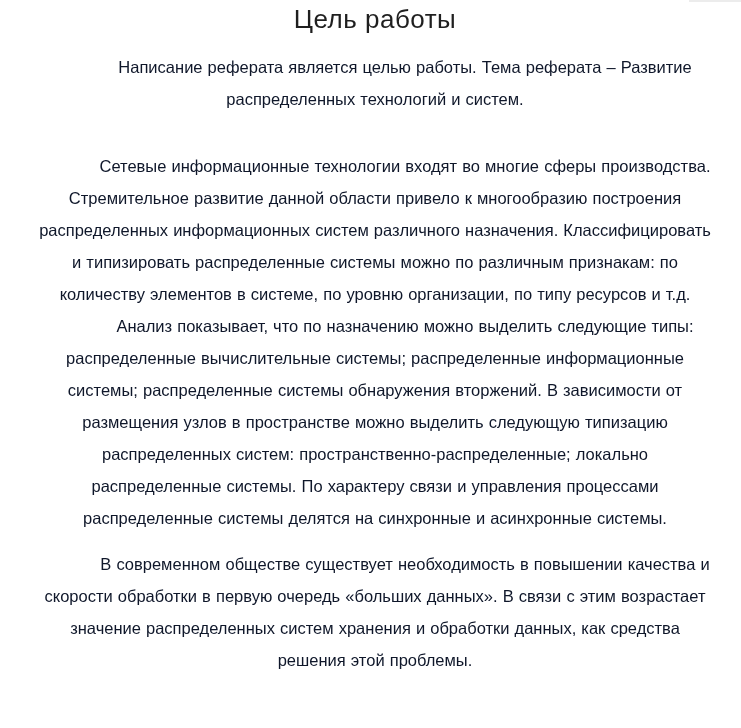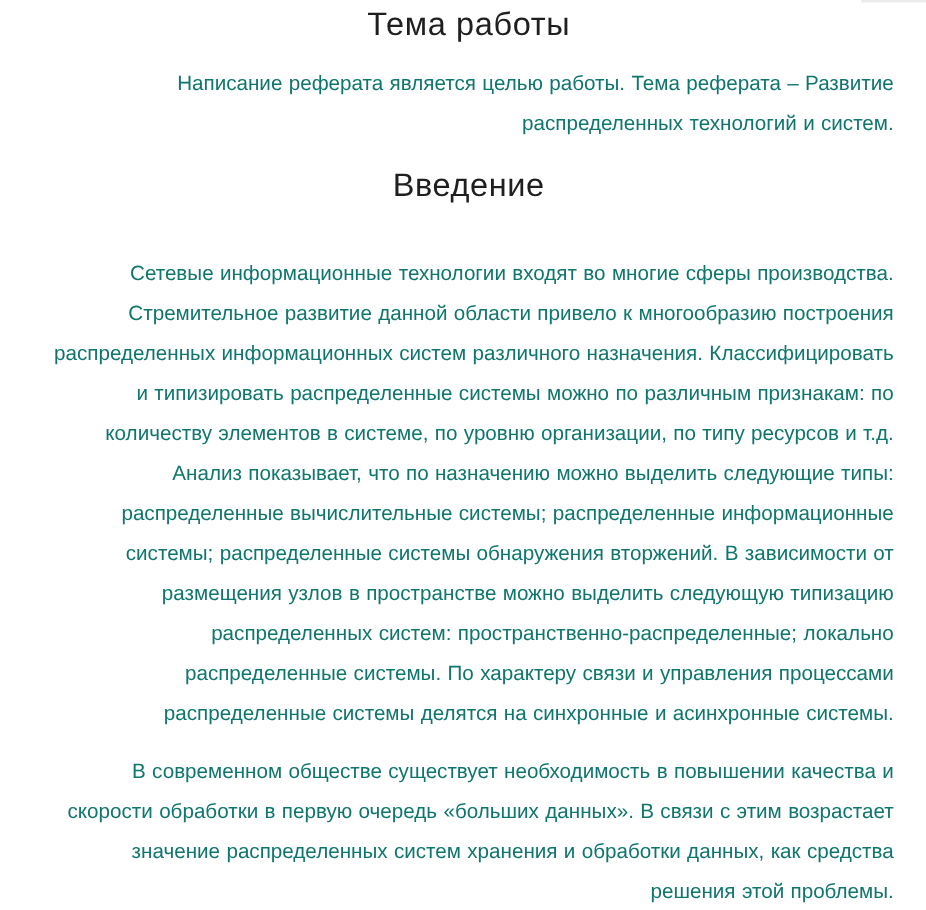--- a/index.html
+++ b/index.html
@@ -34,22 +34,22 @@
     margin-top: 0;
   }
   .doc-heading.h-intro {
     margin-top: 13px;
     line-height: 40px;
   }
   .doc-paragraph {
     margin: 0;
     font-size: 16.5px;
     line-height: 32px;
-    color: #0f766e;
-    text-align: right;
+    color: #0f172a;
+    text-align: center;
     text-indent: 60px;
     word-spacing: 0.5px;
   }
   .p-goal-0  { margin-top: 13px; }
   .p-intro-0 { margin-top: 35px; }
   .p-intro-1 { margin-top: 0; }
   .p-intro-2 { margin-top: 14px; }
   .edge-artifact {
     position: absolute;
     top: 0;
@@ -57,25 +57,24 @@
     width: 52px;
     height: 2px;
     background: #ececec;
   }
 </style>
 </head>
 <body>
 
 <div class="page">
 
-  <h1 class="doc-heading h-goal">Тема работы</h1>
+  <h1 class="doc-heading h-goal">Цель работы</h1>
 
   <p class="doc-paragraph p-goal-0">Написание реферата является целью работы. Тема реферата – Развитие распределенных технологий и систем.</p>
 
-  <h1 class="doc-heading h-intro">Введение</h1>
 
   <p class="doc-paragraph p-intro-0">Сетевые информационные технологии входят во многие сферы производства. Стремительное развитие данной области привело к многообразию построения распределенных информационных систем различного назначения. Классифицировать и типизировать распределенные системы можно по различным признакам: по количеству элементов в системе, по уровню организации, по типу ресурсов и т.д.</p>
 
   <p class="doc-paragraph p-intro-1">Анализ показывает, что по назначению можно выделить следующие типы: распределенные вычислительные системы; распределенные информационные системы; распределенные системы обнаружения вторжений. В зависимости от размещения узлов в пространстве можно выделить следующую типизацию распределенных систем: пространственно-распределенные; локально распределенные системы. По характеру связи и управления процессами распределенные системы делятся на синхронные и асинхронные системы.</p>
 
   <p class="doc-paragraph p-intro-2">В современном обществе существует необходимость в повышении качества и скорости обработки в первую очередь «больших данных». В связи с этим возрастает значение распределенных систем хранения и обработки данных, как средства решения этой проблемы.</p>
 
 </div>
 
 <div class="edge-artifact"></div>

